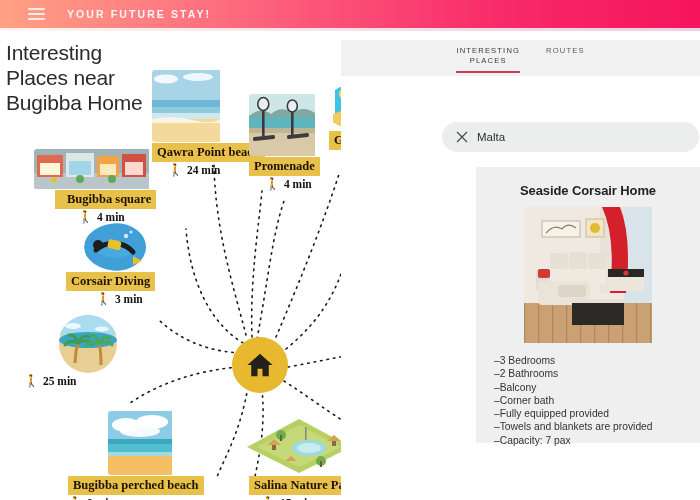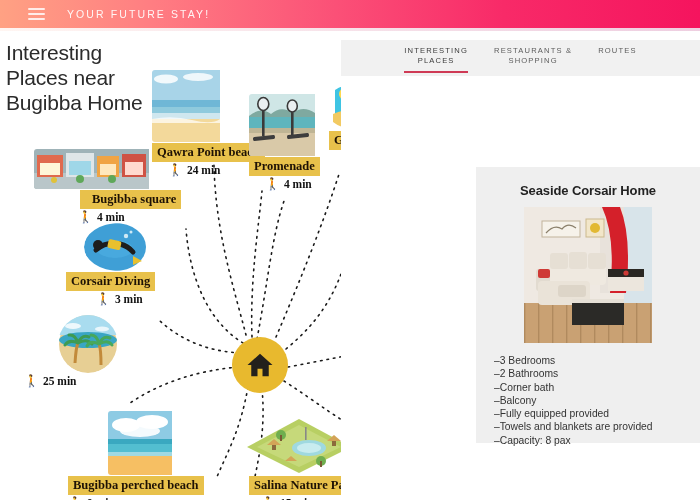--- a/index.html
+++ b/index.html
@@ -15,21 +15,21 @@
   
   .topbar {
     position: absolute; top: 0; left: 0; width: 700px; height: 28px;
     background: linear-gradient(90deg, #ffa183 0%, #ff7d82 22%, #fb5077 48%, #f82a68 72%, #f5145e 100%);
     display: flex; align-items: center; gap: 10px; padding: 0 0 0 28px;
   }
   .hamburger { width: 17px; height: 12px; display: flex; flex-direction: column; justify-content: space-between; cursor: pointer; }
   .hamburger i { display: block; height: 1.6px; background: rgba(255,255,255,.82); border-radius: 1px; }
   .brand {
     color: rgba(255,255,255,.92);
-    font-size: 10.5px; font-weight: 400; letter-spacing: 2.1px;
+    font-size: 10.5px; font-weight: 700; letter-spacing: 2.1px;
     margin-left: 12px; white-space: nowrap;
   }
   .topbar-shadow {
     position: absolute; top: 28px; left: 0; width: 700px; height: 3px;
     background: linear-gradient(90deg, rgba(255,200,180,.35), rgba(180,40,120,.45));
     opacity: .5;
   }
 
   
   .map { position: absolute; left: 0; top: 31px; width: 480px; height: 469px; overflow: hidden; }
@@ -184,21 +184,21 @@
           <rect x="88" y="5" width="24" height="23" fill="#cf5244"></rect>
           <rect x="6" y="14" width="20" height="12" fill="#fff6d8"></rect>
           <rect x="35" y="12" width="22" height="14" fill="#9fd7e8"></rect>
           <rect x="66" y="15" width="16" height="11" fill="#ffe8bd"></rect>
           <rect x="91" y="13" width="18" height="13" fill="#ffd9cf"></rect>
           <circle cx="46" cy="30" r="4" fill="#5fa85a"></circle>
           <circle cx="78" cy="30" r="4" fill="#5fa85a"></circle>
           <circle cx="20" cy="31" r="3" fill="#e0c23a"></circle>
         </svg>
       </span>
-      <div class="lbl" style="margin-left:46px;padding-left:12px;">Bugibba square</div>
+      <div class="lbl" style="margin-left:21px;padding-left:12px;">Bugibba square</div>
       <div class="time indent3">
         <span class="gl">🚶</span>
         <span>4 min</span>
       </div>
     </div>
 
     <div class="node" style="left:66px; top:192px;">
       <span class="thumb" style="margin-left:18px; border-radius:50%;">
         <svg width="62" height="48" viewBox="0 0 62 48">
           <ellipse cx="31" cy="24" rx="31" ry="24" fill="#3f9fd6"></ellipse>
@@ -407,25 +407,29 @@
       </div>
     </div>
 
   </div>
 
   <div class="panel">
 
     <div class="tabs">
       <div class="tab active">INTERESTING
 PLACES</div>
-      <div class="tab">RESTAURANTS &amp;
-SHOPPING</div>
       <div class="tab">ROUTES</div>
     </div>
 
+    <div class="searchbar">
+      <svg class="x-icon" viewBox="0 0 12 12">
+        <path d="M1 1 L11 11 M11 1 L1 11" stroke="#4a4a4a" stroke-width="1.2" fill="none"></path>
+      </svg>
+      <span class="search-val">Malta</span>
+    </div>
 
     <div class="card">
       <div class="card-title">Seaside Corsair Home</div>
       <div class="card-photo">
         <svg width="128" height="136" viewBox="0 0 128 136">
           <rect width="128" height="136" fill="#efe9e2"></rect>
           <rect y="96" width="128" height="40" fill="#c49a6a"></rect>
           <rect y="96" width="128" height="40" fill="url(#wood)"></rect>
           <defs>
             <pattern id="wood" width="14" height="40" patternUnits="userSpaceOnUse">
@@ -451,22 +455,22 @@
           <rect x="84" y="62" width="36" height="22" fill="#ece6dd"></rect>
           <rect x="84" y="62" width="36" height="8" fill="#2a2723"></rect>
           <circle cx="102" cy="66" r="2.6" fill="#cf3a36"></circle>
           <rect x="48" y="94" width="52" height="24" fill="#2b2a27"></rect>
           <rect x="48" y="92" width="52" height="4" fill="#e6e0d6"></rect>
         </svg>
       </div>
       <ul class="card-list">
         <li>–3 Bedrooms</li>
         <li>–2 Bathrooms</li>
+        <li>–Balcony</li>
         <li>–Corner bath</li>
-        <li>–Balcony</li>
         <li>–Fully equipped provided</li>
         <li>–Towels and blankets are provided</li>
-        <li>–Capacity: 8 pax</li>
+        <li>–Capacity: 7 pax</li>
       </ul>
     </div>
 
   </div>
 </div>
 
 </body></html>

